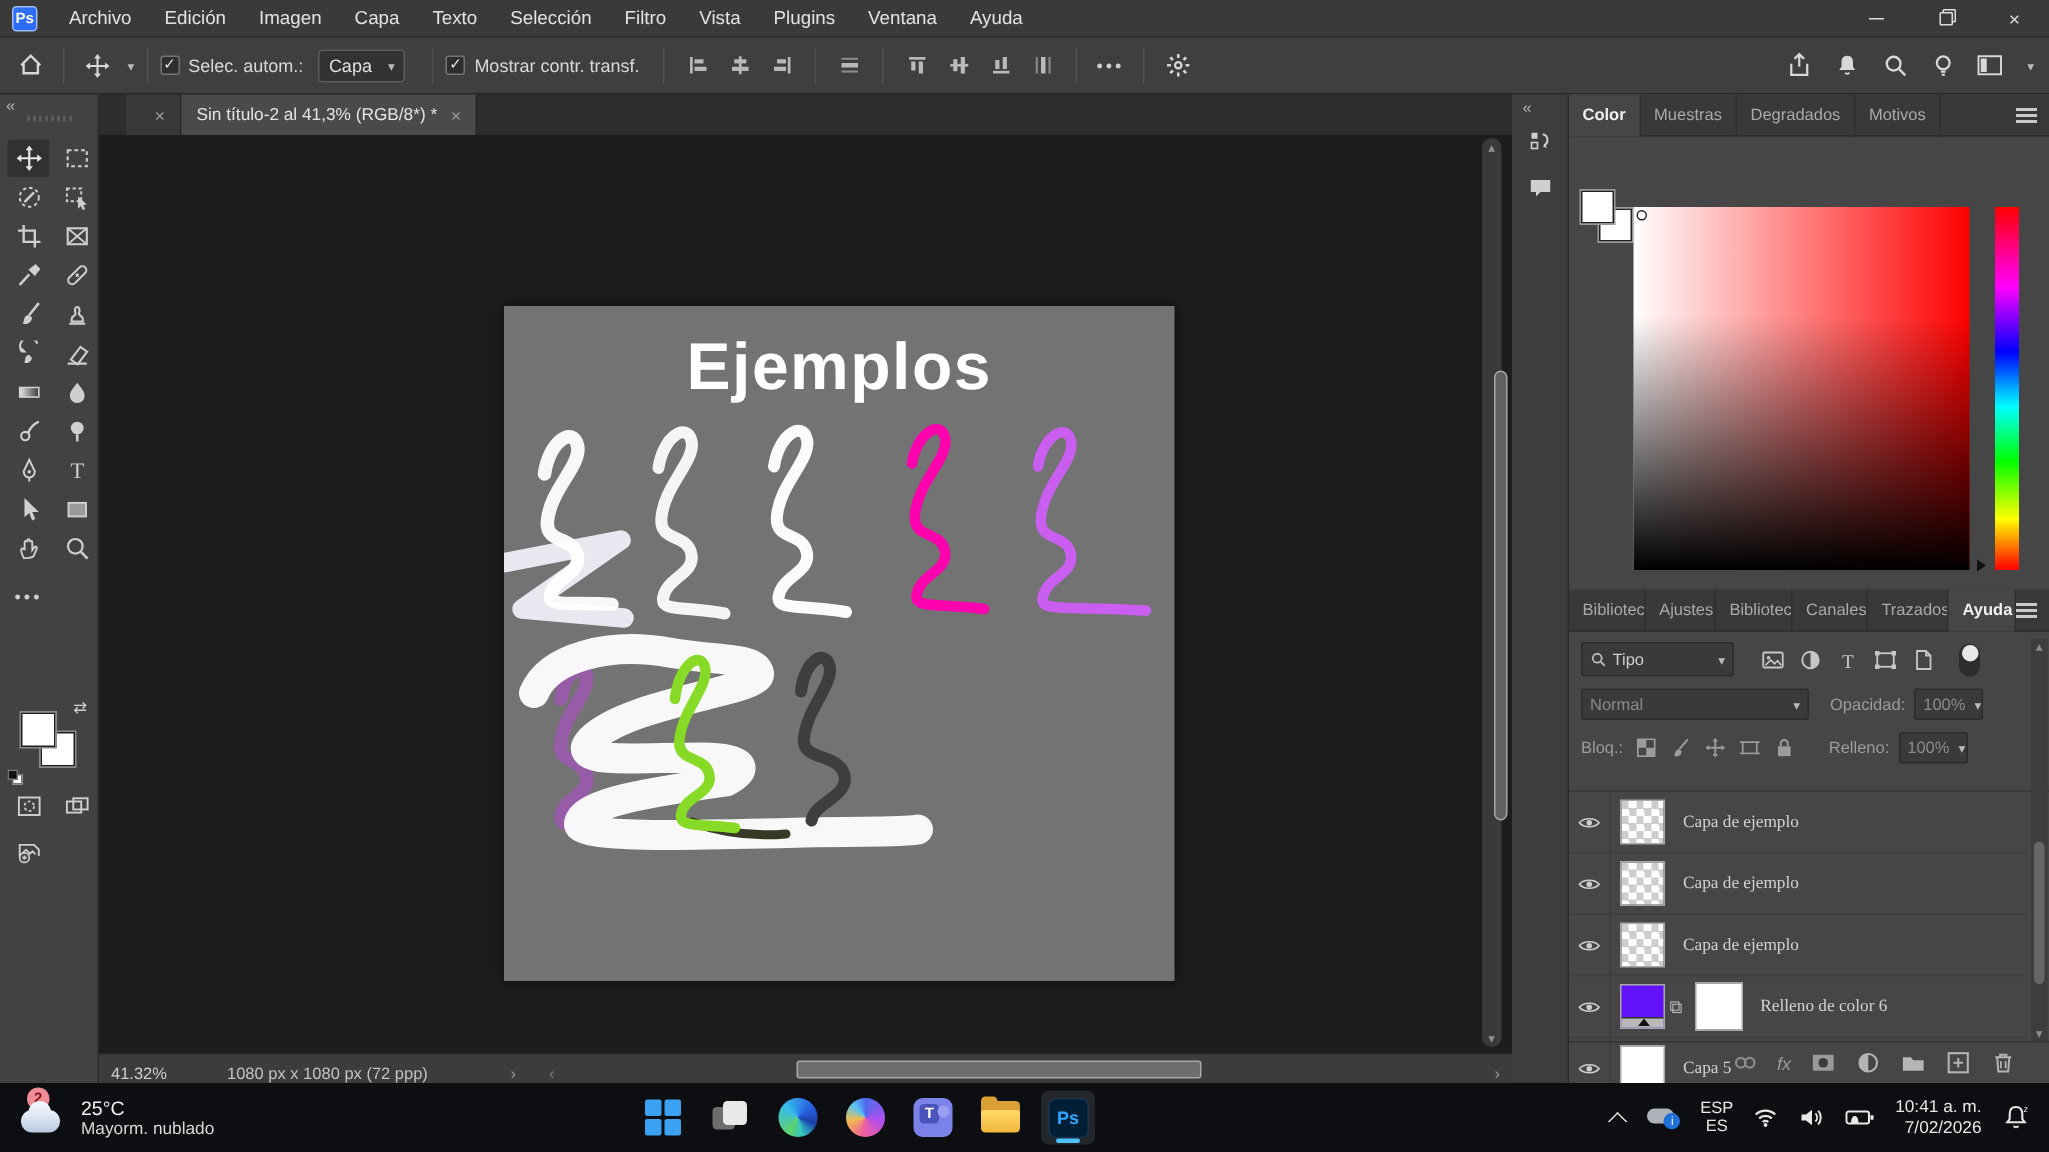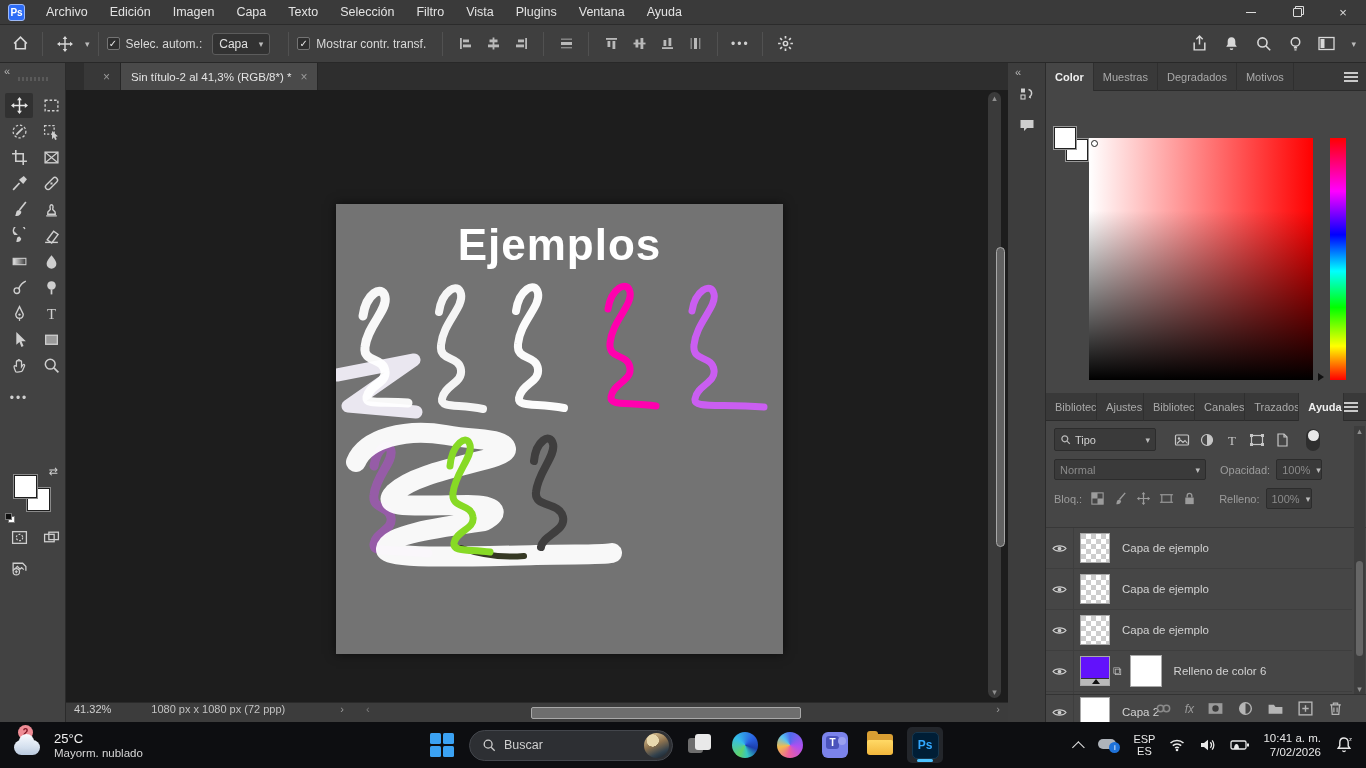--- a/index.html
+++ b/index.html
@@ -57,21 +57,21 @@
   #viewport { position:absolute; left:0; top:27px; width:942px; height:612px; background:#1d1d1d; overflow:hidden; }
   #canvas { position:absolute; left:270px; top:114px; width:447px; height:450px; box-shadow:0 0 10px rgba(0,0,0,.6); }
   #canvas-title { position:absolute; left:0; top:16px; width:100%; text-align:center; color:#fff;
     font-size:44px; font-weight:700; letter-spacing:1px; }
   .vscroll { position:absolute; right:7px; top:2px; width:13px; height:606px; background:#3a3a3a; border-radius:7px; }
   .vscroll .thumb { position:absolute; left:2px; top:155px; width:9px; height:300px; background:#616161; border-radius:5px; }
   .scroll-arr { position:absolute; left:0; width:13px; text-align:center; color:#8f8f8f; font-size:9px; }
 
   
   #statusbar { position:absolute; left:0; bottom:0; width:942px; height:20px; background:#3c3c3c;
-    border-top:1px solid #2a2a2a; display:flex; align-items:flex-start; font-size:11px; color:#cfcfcf; }
+    border-top:1px solid #2a2a2a; display:flex; align-items:flex-end; font-size:11px; color:#cfcfcf; }
   .hscroll { position:absolute; left:380px; top:3px; width:520px; height:14px; background:#3c3c3c; }
   .hscroll .thumb { position:absolute; left:79px; top:1px; width:270px; height:12px; background:#6e6e6e; border-radius:2px; }
 
   
   #dockstrip { position:absolute; left:1008px; top:63px; width:38px; height:659px; background:#3d3d3d; border-right:1px solid #2b2b2b; }
   .dock-btn { width:38px; height:30px; display:flex; align-items:center; justify-content:center; }
 
   
   #rightcol { position:absolute; left:1046px; top:63px; width:320px; height:659px; background:#464646; }
   .panel-tabs { display:flex; background:#393939; height:28px; border-bottom:1px solid #2b2b2b; }
@@ -683,21 +683,21 @@
             <path d="M5.5 7V5a2.5 2.5 0 015 0v2" fill="none" stroke="#9c9c9c" stroke-width="1.4"></path>
           </svg>
       </div>
       <span style="margin-left:22px">Relleno:</span>
       <div class="dark-field" style="width:46px; height:21px; margin-left:6px; justify-content:space-between;">
         <span>100%</span>
         <span class="caret">▾</span>
       </div>
     </div>
 
-    <div style="position:absolute; left:0; top:106px; width:320px; height:195px; border-top:1px solid #383838;">
+    <div style="position:absolute; left:0; top:106px; width:320px; height:195px; border-top:1px solid #383838;font-family:Liberation Serif, serif;">
       <div class="layer-row" style="top:0">
         <div class="eye-cell">
             <svg width="15" height="15" viewBox="0 0 16 16">
               <path d="M1 8C4 4.2 12 4.2 15 8 12 11.8 4 11.8 1 8z" fill="none" stroke="#cdcdcd" stroke-width="1.2"></path>
               <circle cx="8" cy="8" r="2" fill="#cdcdcd"></circle>
             </svg>
           </div>
         <div class="thumb checker"></div>
         <span class="layer-name">Capa de ejemplo</span>
       </div>
@@ -737,21 +737,21 @@
         <span class="layer-name">Relleno de color 6</span>
       </div>
       <div class="layer-row" style="top:164px">
         <div class="eye-cell">
             <svg width="15" height="15" viewBox="0 0 16 16">
               <path d="M1 8C4 4.2 12 4.2 15 8 12 11.8 4 11.8 1 8z" fill="none" stroke="#cdcdcd" stroke-width="1.2"></path>
               <circle cx="8" cy="8" r="2" fill="#cdcdcd"></circle>
             </svg>
           </div>
         <div class="thumb" style="background:#fff"></div>
-        <span class="layer-name">Capa 2</span>
+        <span class="layer-name">Capa 5</span>
       </div>
     </div>
   </div>
 
   <div class="layers-scroll">
     <div class="scroll-arr" style="top:0; width:11px;">▴</div>
     <div class="thumb2"></div>
     <div class="scroll-arr" style="bottom:0; width:11px;">▾</div>
   </div>
 
@@ -799,28 +799,20 @@
 
   <div id="tb-center" style="position:absolute; left:424px;">
     <div class="tb-icon">
       <div class="start-grid">
           <span></span>
           <span></span>
           <span></span>
           <span></span>
         </div>
     </div>
-    <div id="search-pill">
-      <svg width="14" height="14" viewBox="0 0 16 16">
-          <circle cx="7" cy="7" r="4.5" fill="none" stroke="#cfcfcf" stroke-width="1.5"></circle>
-          <path d="M10.5 10.5l4 4" stroke="#cfcfcf" stroke-width="1.5"></path>
-        </svg>
-      <span class="ph">Buscar</span>
-      <div class="bing-img"></div>
-    </div>
     <div class="tb-icon">
         <div class="taskview">
           <div class="r1"></div>
           <div class="r2"></div>
         </div>
       </div>
     <div class="tb-icon">
         <div class="edge-ic"></div>
       </div>
     <div class="tb-icon">

